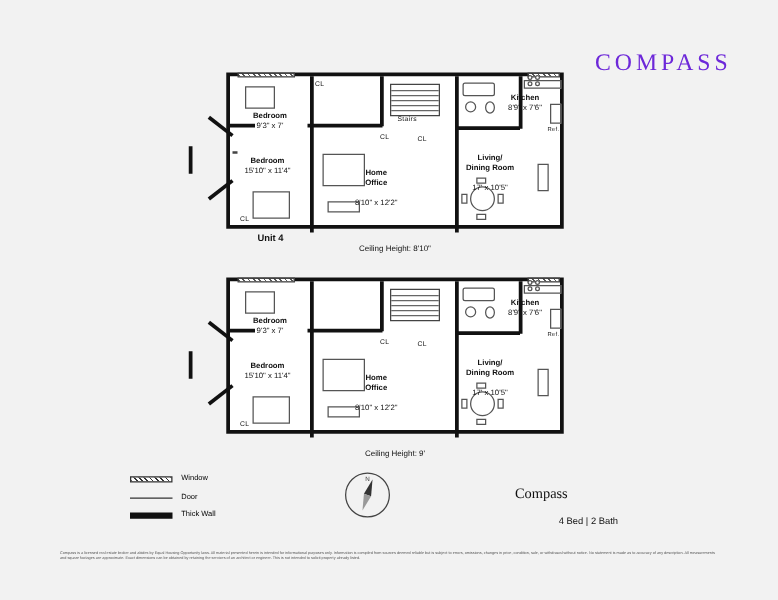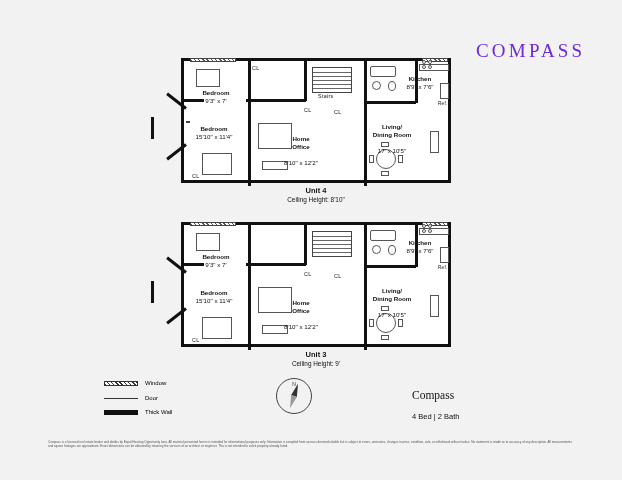--- a/index.html
+++ b/index.html
@@ -46,21 +46,21 @@
   .room-label .dim{font-weight:400;}
   .tag{
     position:absolute;
     font-size:5.4px;
     color:#111;
     letter-spacing:.3px;
   }
   .unit-title{
     position:absolute;
     width:220px;
-    text-align:center;
+    text-align:left;
     font-size:7.5px;
     font-weight:700;
     color:#111;
   }
   .unit-sub{
     position:absolute;
     width:220px;
     text-align:center;
     font-size:6.4px;
     color:#111;
@@ -88,21 +88,21 @@
   .rose .needle{position:absolute;left:50%;top:50%;width:0;height:0;
     border-left:3px solid transparent;border-right:3px solid transparent;border-bottom:13px solid #333;
     transform:translate(-50%,-100%) rotate(18deg);transform-origin:50% 100%;}
   .rose .needle2{position:absolute;left:50%;top:50%;width:0;height:0;
     border-left:3px solid transparent;border-right:3px solid transparent;border-top:13px solid #999;
     transform:translate(-50%,0) rotate(18deg);transform-origin:50% 0%;}
 
   
   .addr-title{position:absolute;font-family:"Liberation Serif", serif;font-weight:700;font-size:11.5px;color:#111;}
   .addr-city{position:absolute;font-family:"Liberation Serif", serif;font-size:11.5px;color:#111;}
-  .addr-beds{position:absolute;font-size:7.5px;color:#111;}
+  .addr-beds{position:absolute;font-size:7.5px;color:#111;margin-left:35px;}
 
   .disclaimer{
     position:absolute;left:48px;top:440px;width:528px;
     font-size:3.05px;line-height:4.4px;color:#555;text-align:left;
   }
 </style>
 </head>
 <body>
 
 <div id="sheet">
@@ -262,21 +262,20 @@
       <b>Living/
 Dining Room</b><br>
       <span class="dim">17' x 10'5"</span>
     </div>
     <div class="room-label" style="left:204px;top:14px;width:64px;">
       <b>Kitchen</b><br>
       <span class="dim">8'9" x 7'6"</span>
     </div>
   </div>
 
-  <div class="unit-title" style="left:206px;top:350px;">Unit 3</div>
   <div class="unit-sub" style="left:206px;top:360px;">Ceiling Height: 9'</div>
 
   <div class="legend-row" style="left:104px;top:380px;">
     <span class="sw-window"></span>
     <span style="font-size:6px;">Window</span>
   </div>
   <div class="legend-row" style="left:104px;top:395px;">
     <span class="sw-door"></span>
     <span style="font-size:6px;">Door</span>
   </div>

